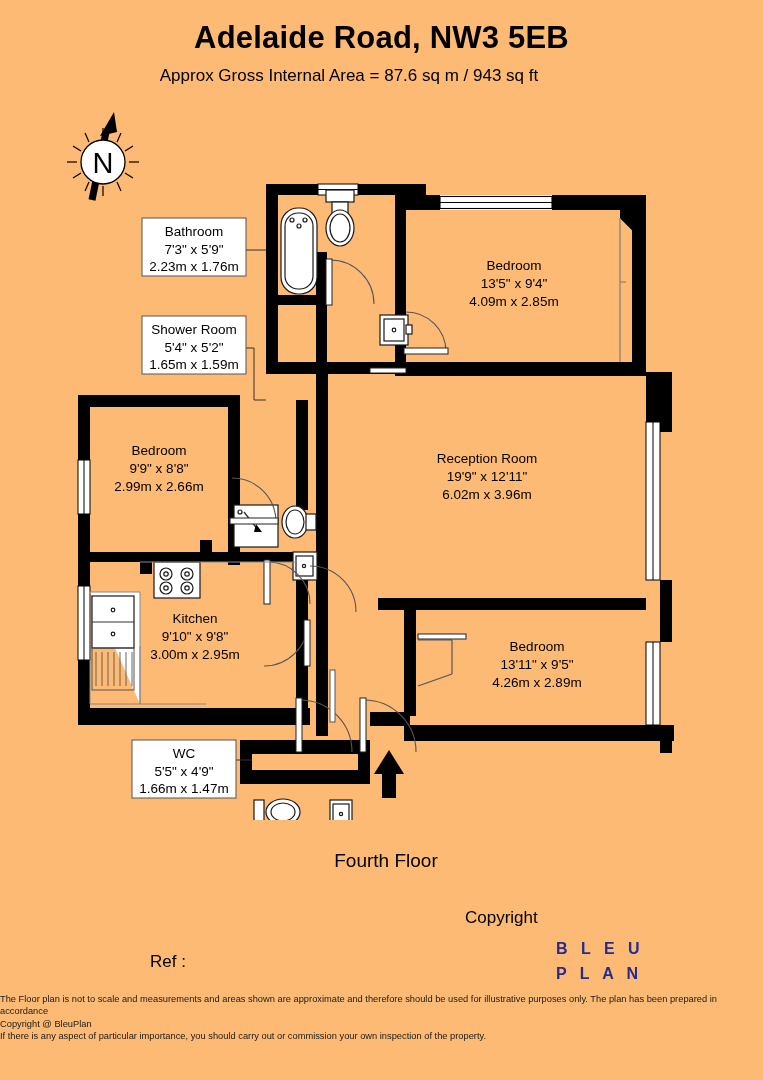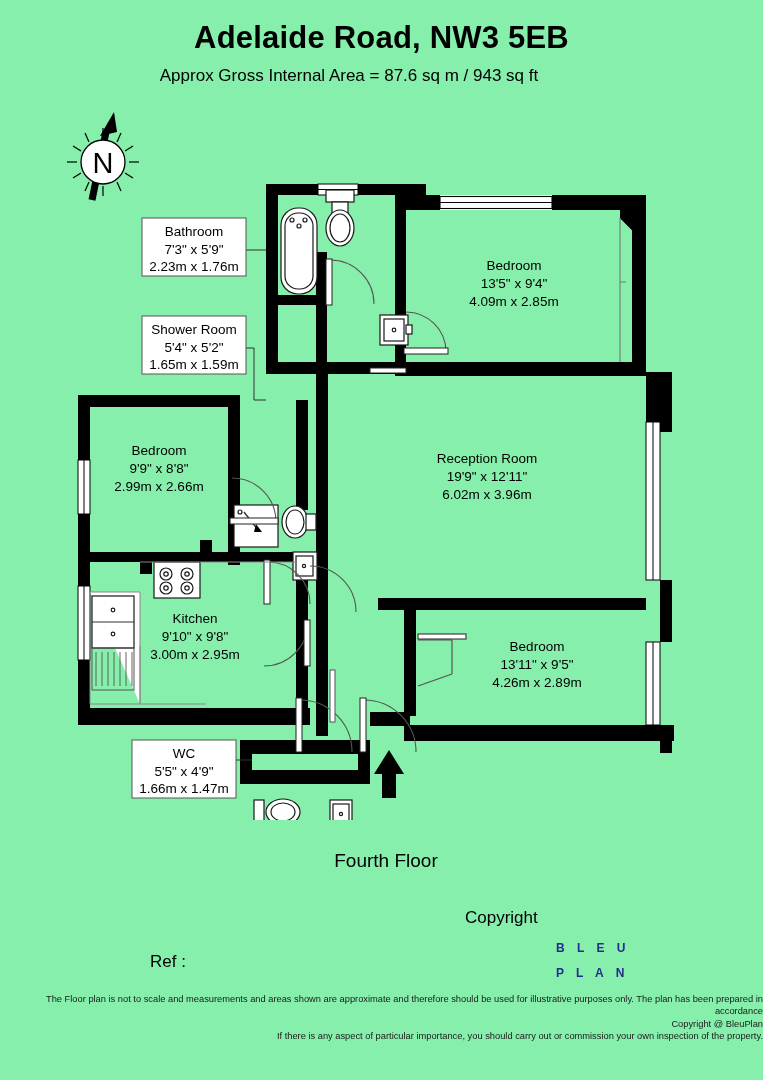--- a/index.html
+++ b/index.html
@@ -6,21 +6,21 @@
   html, body {
     margin: 0; padding: 0;
     background: #ffffff;
     font-family: "Liberation Sans", sans-serif;
     color: #000000;
   }
   #page {
     position: relative;
     width: 763px;
     height: 1080px;
-    background: #86efac;
+    background: #fdba74;
     overflow: hidden;
   }
 
   
   .title {
     position: absolute;
     top: 20px; left: 0; width: 763px;
     text-align: center;
     font-size: 31px;
     font-weight: bold;
@@ -60,35 +60,34 @@
   .copyright-label {
     position: absolute;
     top: 908px; left: 465px;
     font-size: 17px;
   }
   .logo {
     position: absolute;
     top: 936px; left: 556px;
     color: #272b8f;
     font-weight: bold;
-    font-size: 12px;
+    font-size: 16px;
     line-height: 25px;
     letter-spacing: 4.5px;
   }
   .logo div { white-space: pre; }
 
   
   .disclaimer {
     position: absolute;
     top: 993px; left: 0; width: 763px;
-    text-align: right;
+    text-align: left;
     font-size: 9.3px;
     line-height: 12.4px;
     color: #1a1a1a;
-    padding-left: 8px;
   }
   .disclaimer p { margin: 0; }
 
   
   svg text { font-family: "Liberation Sans", sans-serif; }
 </style>
 </head>
 <body>
 
 <div id="page">

